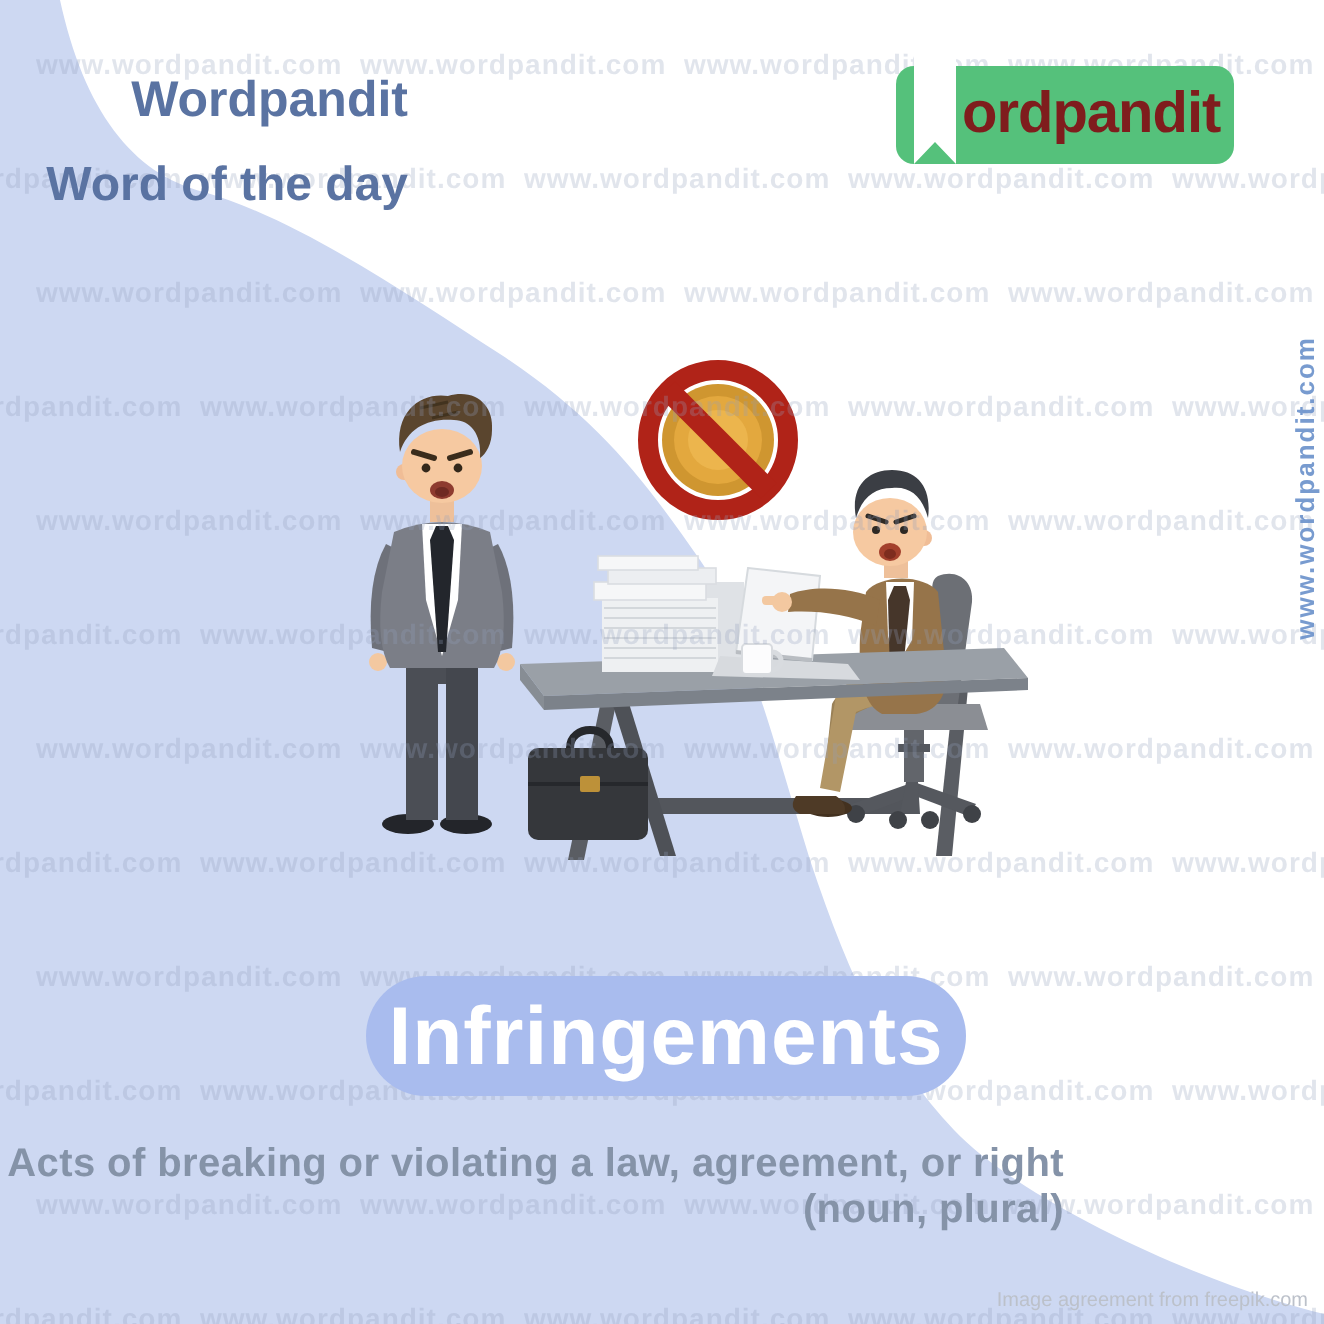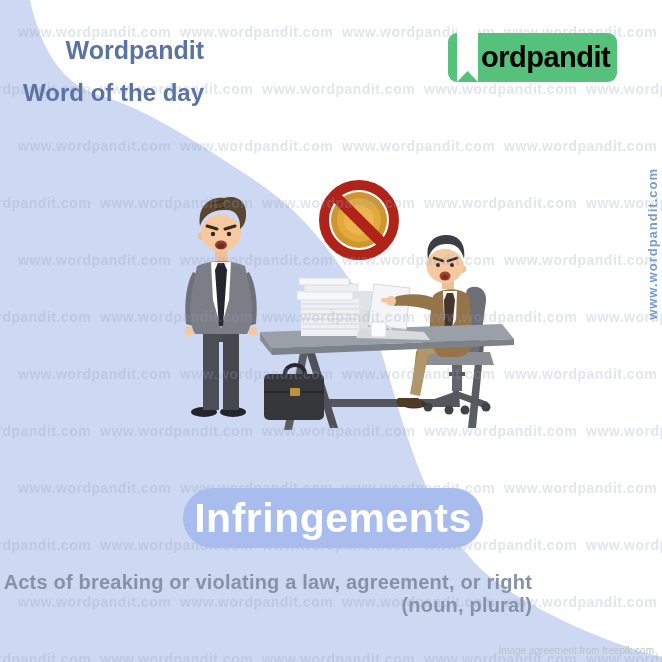--- a/index.html
+++ b/index.html
@@ -26,21 +26,21 @@
   .header .tagline{font-size:24px;font-weight:bold;margin-top:16px;}
   
   .logo{position:absolute;left:448px;top:33px;width:169px;height:49px;z-index:10;
         background:var(--logo-green,#55c17b);border-radius:9px;}
   .logo .ribbon{
     position:absolute;left:9px;top:-6px;width:21px;height:55px;background:#ffffff;
     clip-path:polygon(0 0,100% 0,100% 100%,50% 80%,0 100%);
   }
   .logo .logo-text{
     position:absolute;left:33px;top:0;height:49px;line-height:48px;
-    color:#000000;font-size:29px;font-weight:bold;letter-spacing:-.5px;
+    color:#7f1d1d;font-size:29px;font-weight:bold;letter-spacing:-.5px;
   }
   
   .term-pill{
     position:absolute;left:183px;top:488px;width:300px;height:60px;z-index:10;
     background:var(--pill-blue,#a9bcee);border-radius:30px;text-align:center;
   }
   .term-pill .term{color:#ffffff;font-size:41px;font-weight:bold;line-height:60px;letter-spacing:.5px;}
   
   .definition{
     position:absolute;left:0;top:571px;width:532px;text-align:right;z-index:10;

